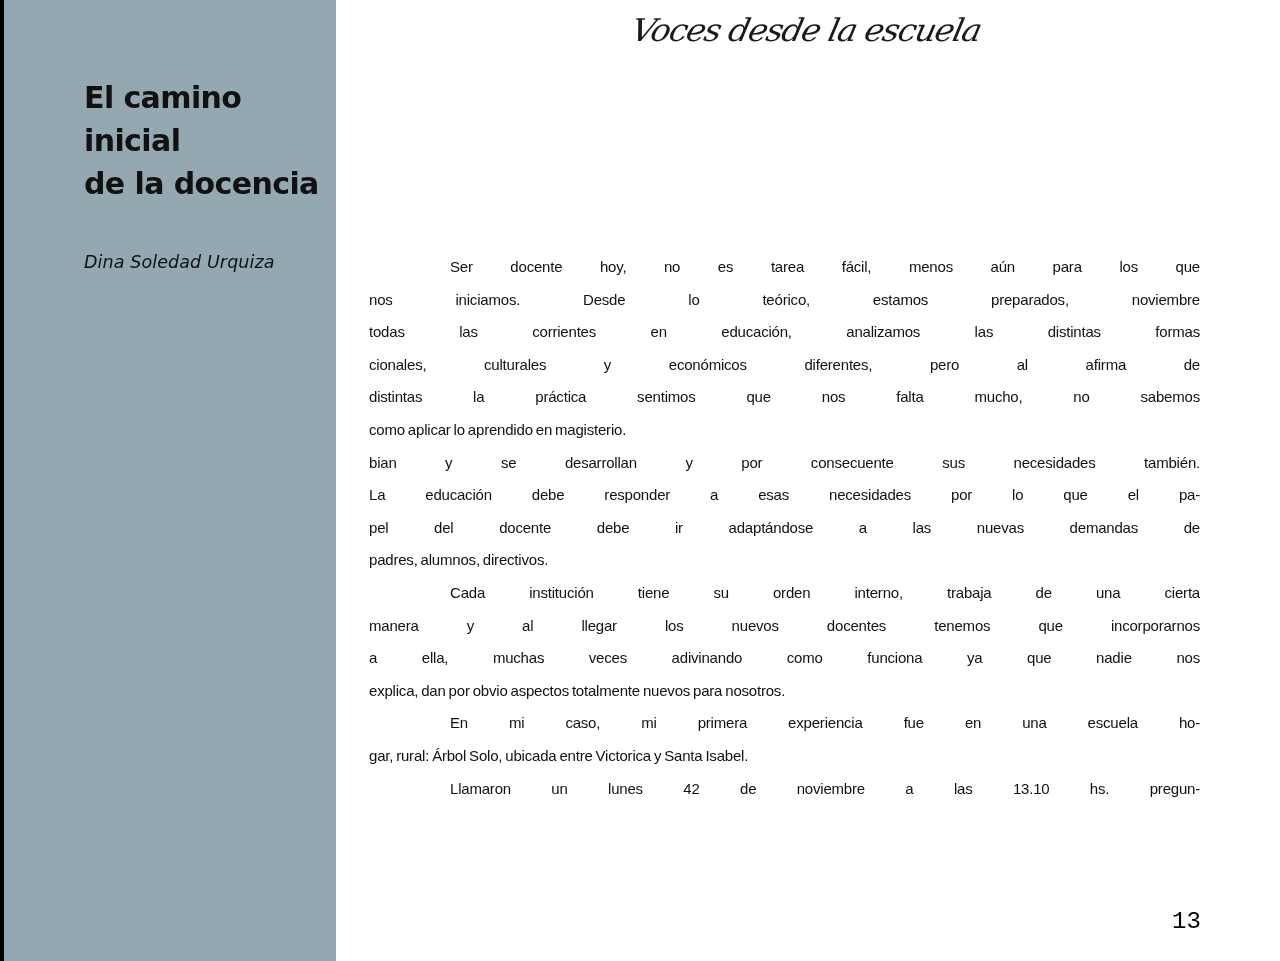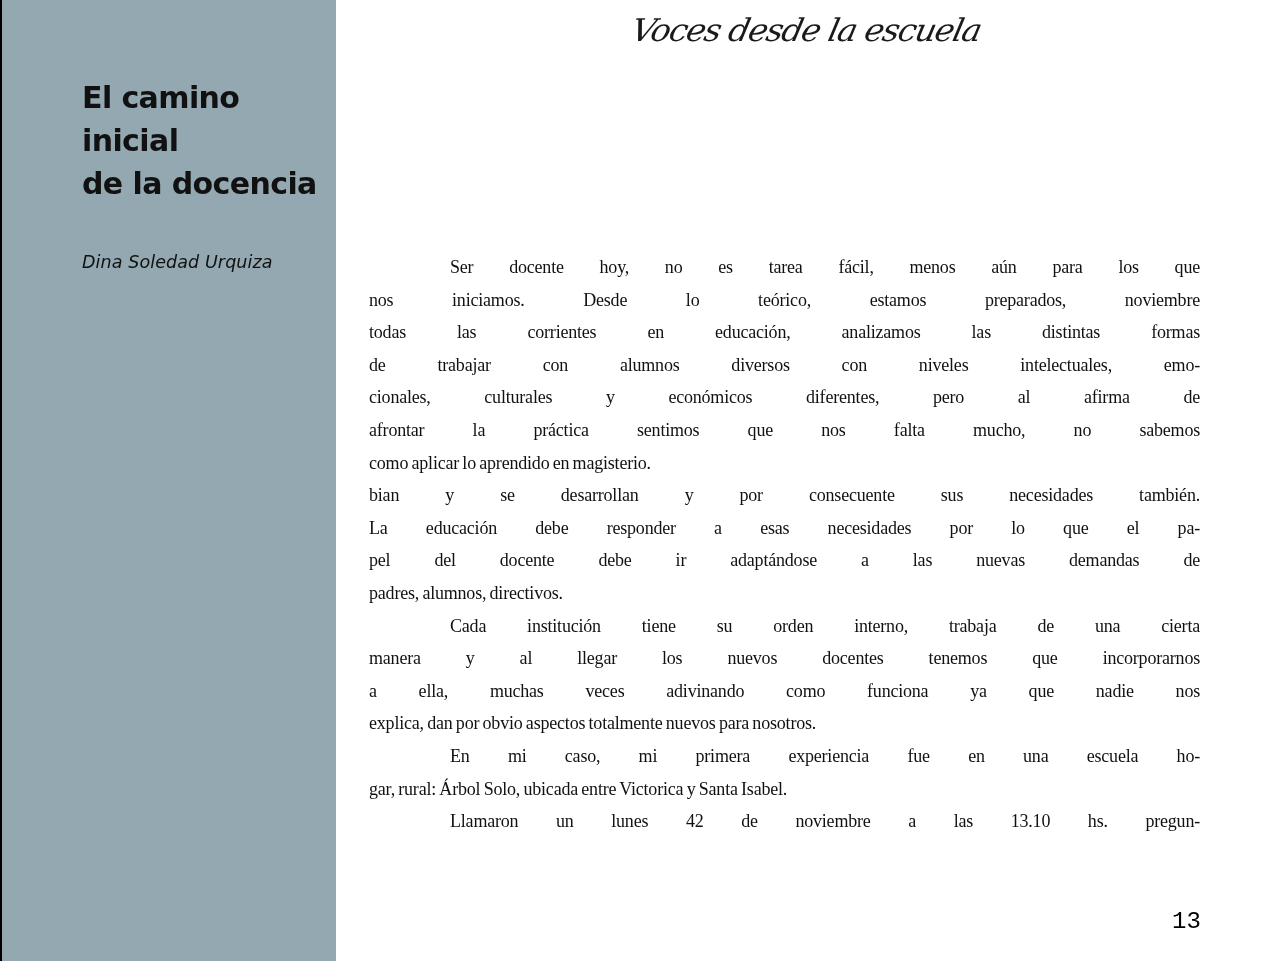--- a/index.html
+++ b/index.html
@@ -16,21 +16,21 @@
       height: 961px;
       background: #ffffff;
     }
     .sidebar {
       position: absolute;
       left: 0;
       top: 0;
       width: 336px;
       height: 961px;
       background: #93a8b0;
-      border-left: 2px solid #000000;
+      border-left: 4px solid #000000;
       box-sizing: border-box;
     }
     .chapter-title {
       position: absolute;
       left: 80px;
       top: 76px;
       margin: 0;
       font-family: "DejaVu Sans", sans-serif;
       font-weight: bold;
       font-size: 30px;
@@ -61,22 +61,22 @@
       letter-spacing: -1.5px;
       transform: skewX(-12deg) scaleY(0.95);
       transform-origin: left top;
       font-weight: normal;
     }
     .body-text {
       position: absolute;
       left: 369px;
       top: 251px;
       width: 831px;
-      font-family: Liberation Serif, serif;
-      font-size: 18px;
+      font-family: Liberation Sans, sans-serif;
+      font-size: 15px;
       line-height: 32.6px;
       color: #111111;
       letter-spacing: -0.2px;
       word-spacing: -1px;
     }
     .body-text .line {
       display: block;
       text-align: justify;
       text-align-last: justify;
       white-space: nowrap;
@@ -113,23 +113,22 @@
   </div>
 
   <div class="running-header">Voces desde la escuela</div>
 
   <div class="body-text">
 
     <div>
       <span class="line indent">Ser docente hoy, no es tarea fácil, menos aún para los que</span>
       <span class="line">nos iniciamos. Desde lo teórico, estamos preparados, noviembre</span>
       <span class="line">todas las corrientes en educación, analizamos las distintas formas</span>
-      <span class="line">de trabajar con alumnos diversos con niveles intelectuales, emo-</span>
       <span class="line">cionales, culturales y económicos diferentes, pero al afirma de</span>
-      <span class="line">afrontar la práctica sentimos que nos falta mucho, no sabemos</span>
+      <span class="line">distintas la práctica sentimos que nos falta mucho, no sabemos</span>
       <span class="line last">como aplicar lo aprendido en magisterio.</span>
     </div>
 
     <div>
       <span class="line">bian y se desarrollan y por consecuente sus necesidades también.</span>
       <span class="line">La educación debe responder a esas necesidades por lo que el pa-</span>
       <span class="line">pel del docente debe ir adaptándose a las nuevas demandas de</span>
       <span class="line last">padres, alumnos, directivos.</span>
     </div>
 

